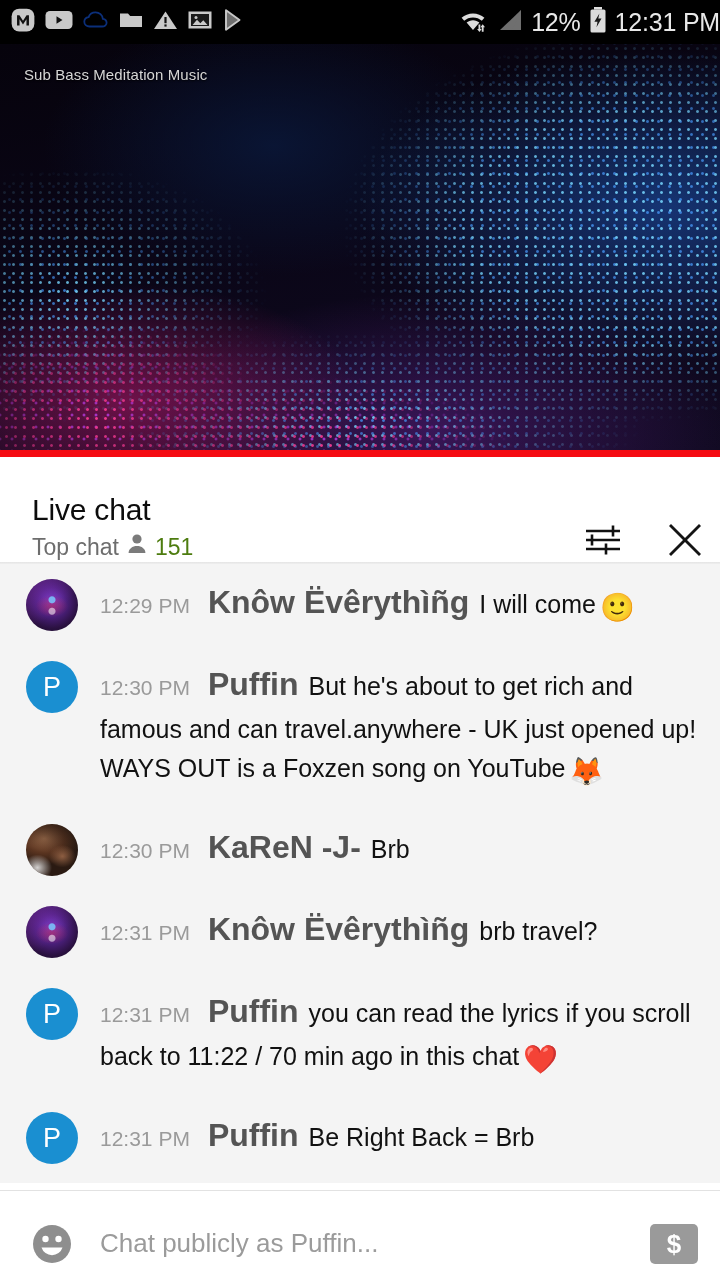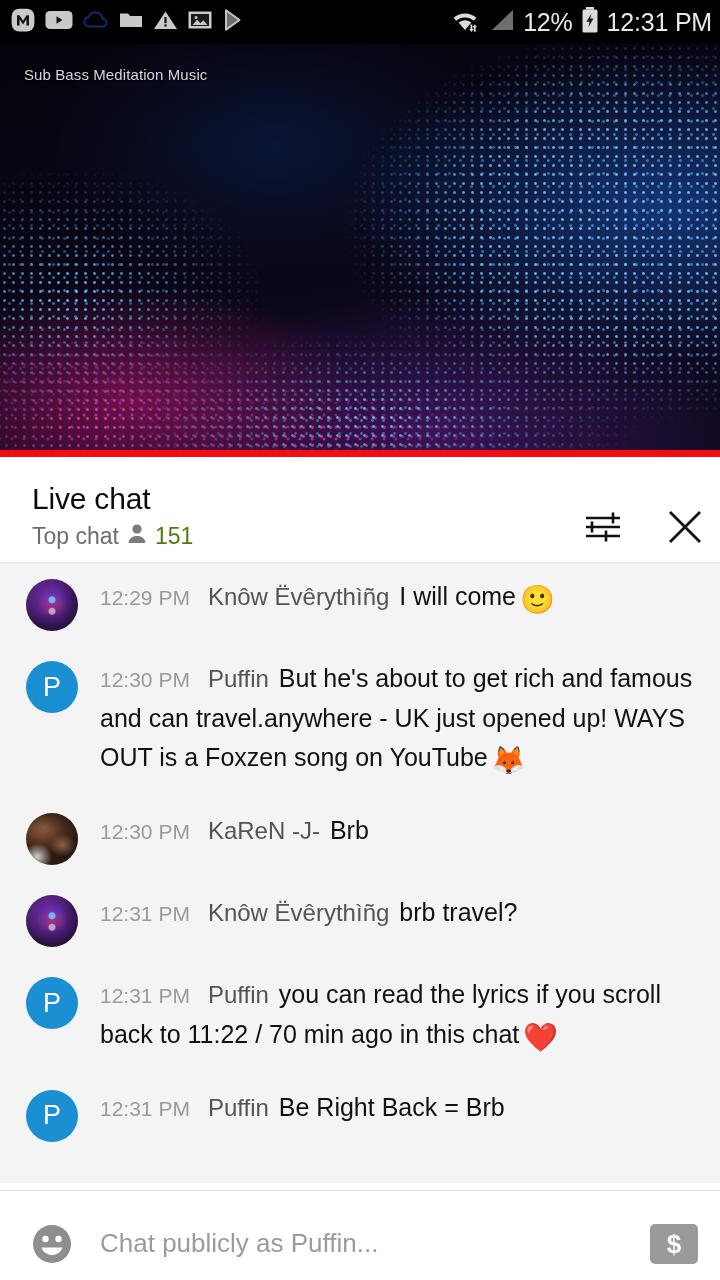--- a/index.html
+++ b/index.html
@@ -25,21 +25,21 @@
   
   .statusbar {
     position: absolute;
     top: 0; left: 0;
     width: 720px;
     height: 44px;
     background: #000;
     display: flex;
     align-items: center;
     box-sizing: border-box;
-    padding: 0 8px 0 10px;
+    padding: 0 0 0 10px;
   }
   .sb-left {
     display: flex;
     align-items: center;
     gap: 9px;
     flex: 1;
   }
   .sb-right {
     display: flex;
     align-items: center;
@@ -128,21 +128,21 @@
   
   .chat-header {
     position: absolute;
     top: 457px; left: 0;
     width: 720px;
     height: 106px;
     background: #ffffff;
     box-sizing: border-box;
     padding: 14px 6px 0 32px;
     display: flex;
-    align-items: center;
+    align-items: flex-end;
     z-index: 3;
   }
   .chat-header-texts { flex: 1; }
   .chat-title {
     font-size: 30px;
     color: #0c0c0c;
     font-family: "Liberation Sans", sans-serif;
     line-height: 1.16;
     letter-spacing: -0.2px;
   }
@@ -253,22 +253,22 @@
     word-wrap: break-word;
   }
   .msg-time {
     color: #9a9a9a;
     font-size: 21px;
     margin-right: 18px;
     white-space: nowrap;
   }
   .msg-author {
     color: #545454;
-    font-weight: normal;
-    font-size: 24px;
+    font-weight: bold;
+    font-size: 32px;
     margin-right: 10px;
   }
   .msg-text {
     color: #111111;
     font-size: 25px;
   }
   .emoji {
     font-size: 28px;
     vertical-align: -4px;
     margin-left: 4px;

